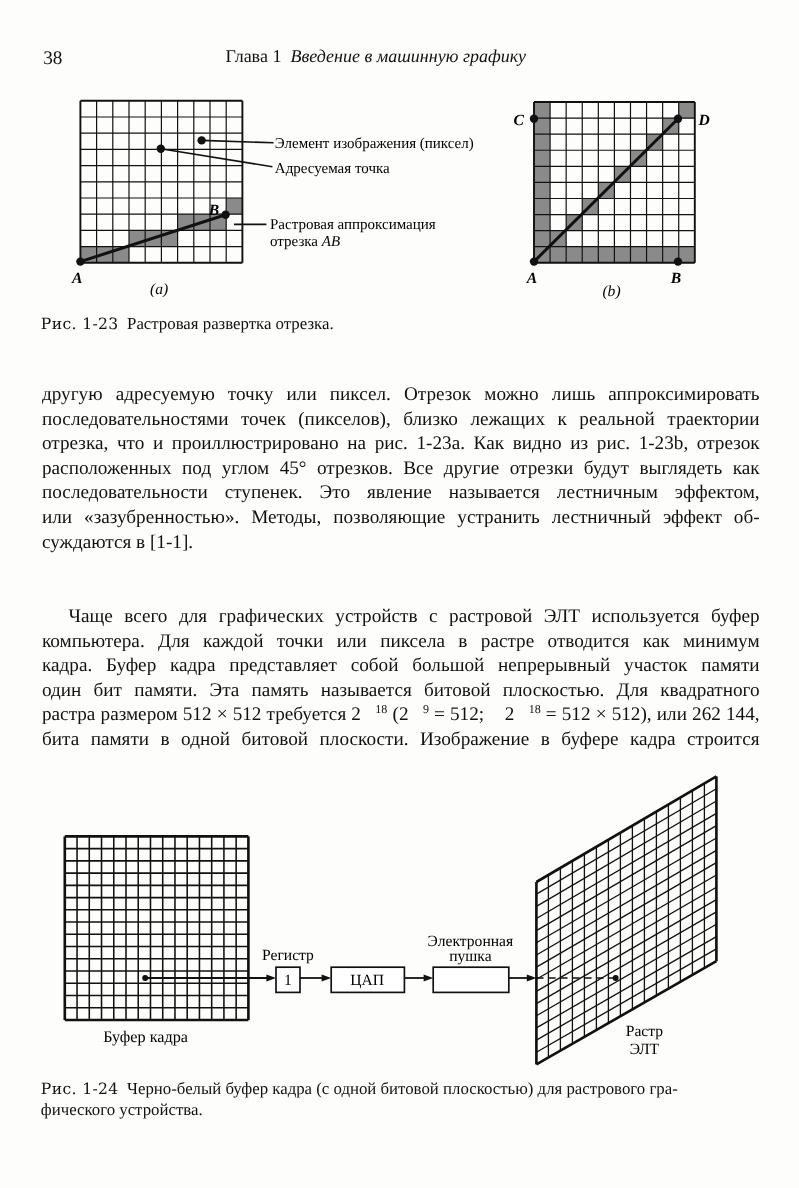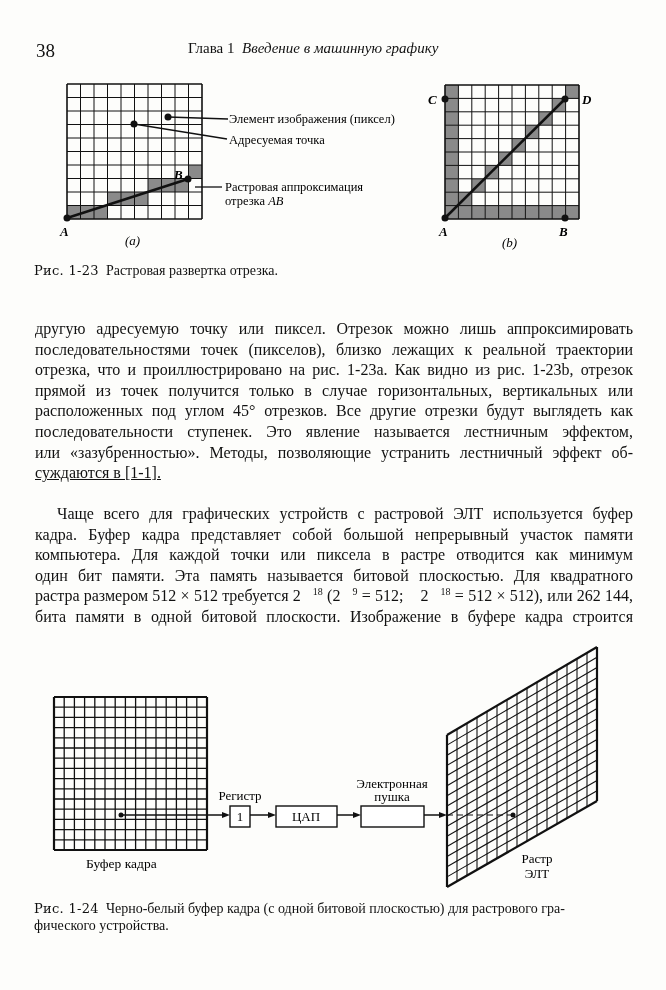--- a/index.html
+++ b/index.html
@@ -1,26 +1,26 @@
 <!DOCTYPE html>
 <html><head>
 <meta charset="utf-8">
 <style>
   html, body { margin: 0; padding: 0; background: #fdfdfb; }
   body { width: 666px; height: 990px; position: relative; overflow: hidden;
          font-family: "Liberation Serif", "DejaVu Serif", serif; color: #111; }
   .abs { position: absolute; }
-  .header-num { left: 36px; top: 40px; font-size: 19px; }
+  .header-num { left: 36px; top: 40px; font-size: 16px; }
   .header-title { left: 188px; top: 40px; font-size: 15px; white-space: nowrap; }
   .header-title i { }
   .caption { font-size: 14px; line-height: 17px; }
   .caption b { font-family: "DejaVu Serif", serif; font-weight: normal; font-size: 13px; letter-spacing: 0.3px; }
   .para { left: 35px; width: 598px; font-size: 16px; line-height: 20.6px; text-align: justify; }
   .line { display: block; text-align: justify; text-align-last: justify; white-space: nowrap; }
-  .line.last { text-align-last: left; text-decoration: underline; }
+  .line.last { text-align-last: left; }
   svg text { font-family: "Liberation Serif", serif; }
   sup { font-size: 10px; line-height: 0; margin-left: 12px; }
 </style>
 </head>
 <body>
 
 <div class="abs header-num">38</div>
 <div class="abs header-title">
   <span>Глава 1</span>&nbsp;
   <i>Введение  в машинную графику</i>
@@ -145,31 +145,30 @@
 
 <div class="abs caption" style="left:34px;top:262px;white-space:nowrap">
   <b>Рис. 1-23</b>&nbsp;
   <span>Растровая развертка отрезка.</span>
 </div>
 
 <div class="abs para" style="top:319px" id="para1">
     <span class="line">другую адресуемую точку или пиксел. Отрезок можно лишь аппроксимировать</span>
     <span class="line">последовательностями точек (пикселов), близко лежащих к реальной траектории</span>
     <span class="line">отрезка, что и проиллюстрировано на рис. 1-23a. Как видно из рис. 1-23b, отрезок</span>
-    <span class="line">прямой из точек получится только в случае горизонтальных, вертикальных или</span>
     <span class="line">расположенных под углом 45° отрезков. Все другие отрезки будут выглядеть как</span>
     <span class="line">последовательности ступенек. Это явление называется лестничным эффектом,</span>
     <span class="line">или «зазубренностью». Методы, позволяющие устранить лестничный эффект об-</span>
     <span class="line last">суждаются в [1-1].</span>
   </div>
 <div class="abs para" style="top:504px">
   <div id="para2">
       <span class="line" style="text-indent: 22px;">Чаще всего для графических устройств с растровой ЭЛТ используется буфер</span>
+      <span class="line">компьютера. Для каждой точки или пиксела в растре отводится как минимум</span>
       <span class="line">кадра. Буфер кадра представляет собой большой непрерывный участок памяти</span>
-      <span class="line">компьютера. Для каждой точки или пиксела в растре отводится как минимум</span>
       <span class="line">один бит памяти. Эта память называется битовой плоскостью. Для квадратного</span>
     </div>
   <span class="line"><span>растра размером 512 × 512 требуется 2</span><sup>18</sup><span> (2</span><sup>9</sup><span style="white-space:pre"> = 512;    2</span><sup>18</sup><span> = 512 × 512), или 262 144,</span></span>
   <span class="line">бита памяти в одной битовой плоскости. Изображение в буфере кадра строится</span>
 </div>
 
 <svg class="abs" style="left:0;top:620px" width="666" height="280">
   <g id="fb">
       <line x1="54" y1="77" x2="54" y2="230" stroke="#111" stroke-width="2.2"></line>
       <line x1="54" y1="77" x2="207" y2="77" stroke="#111" stroke-width="2.2"></line>

